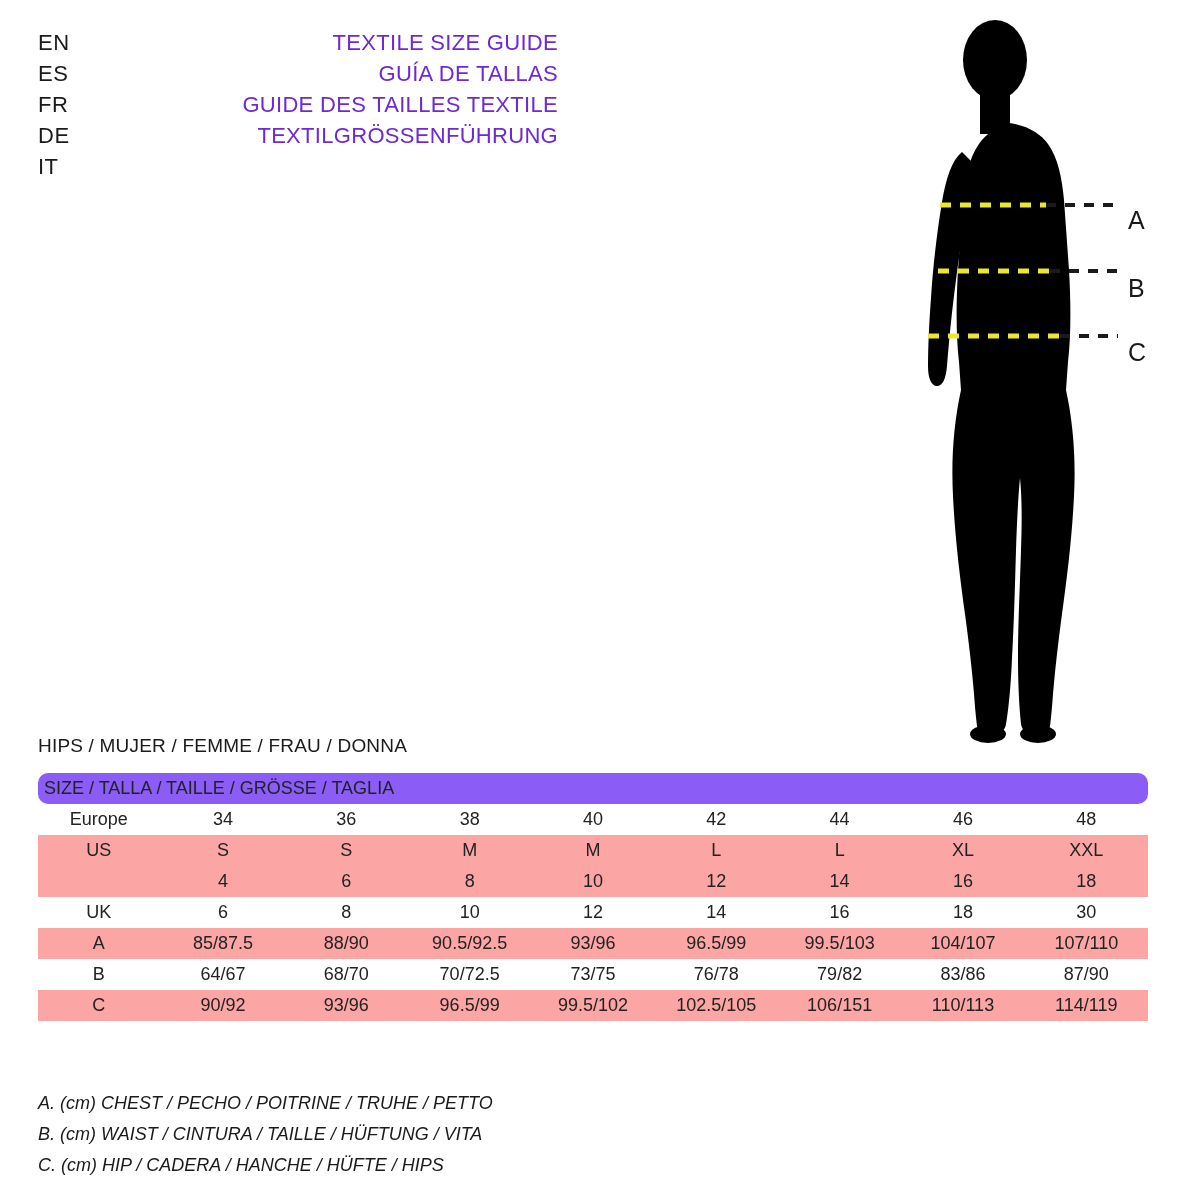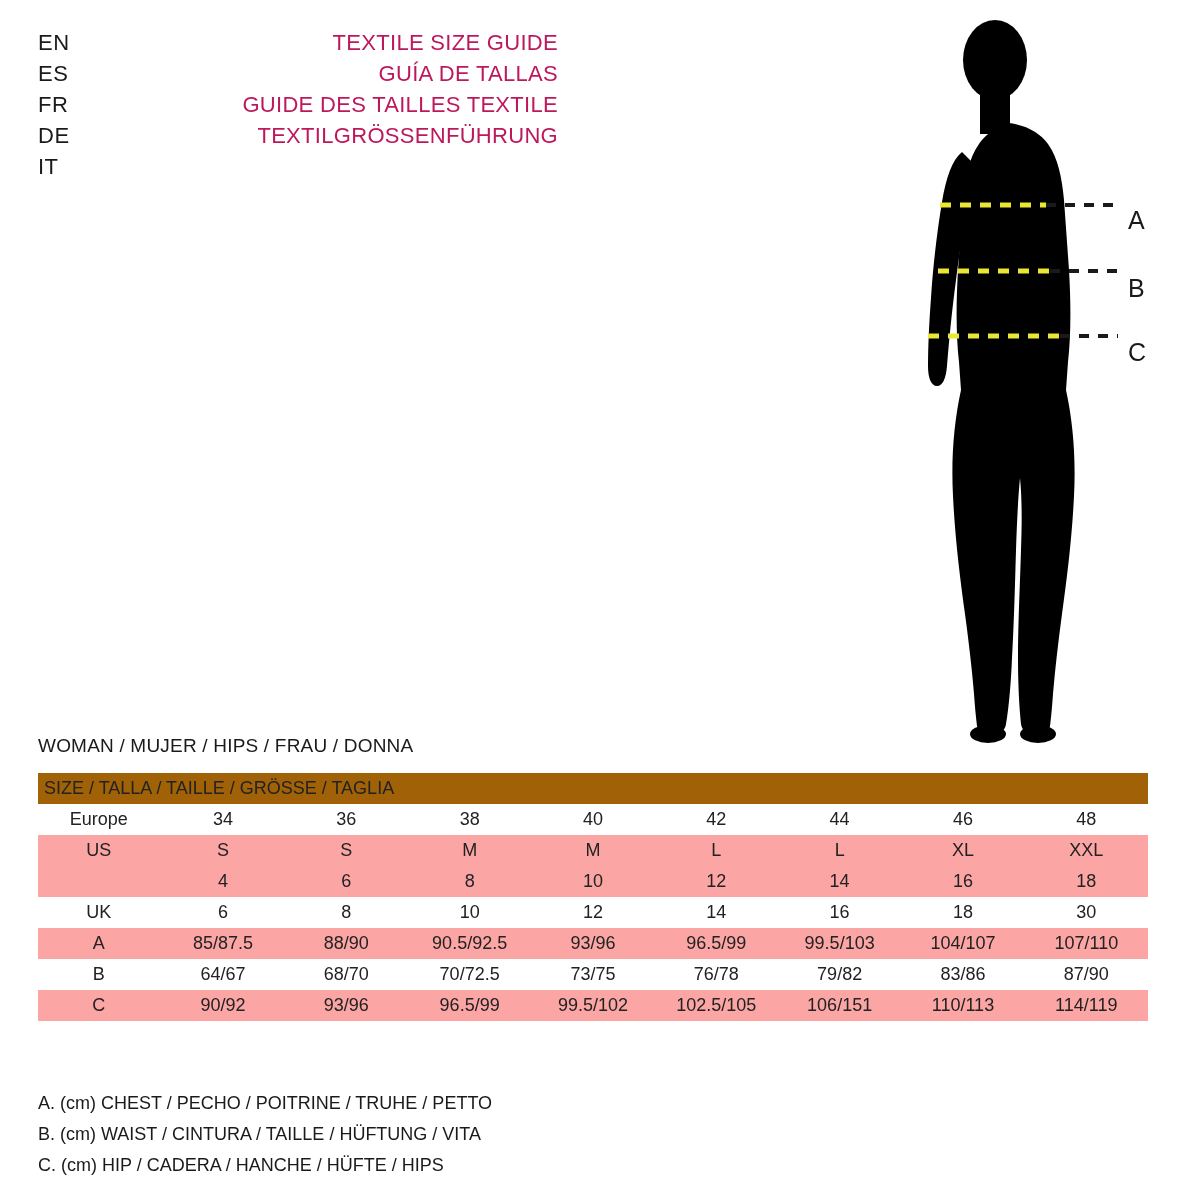--- a/index.html
+++ b/index.html
@@ -33,21 +33,21 @@
   .lang-code {
     width: 78px;
     flex: 0 0 78px;
     font-size: 22px;
     letter-spacing: 0.5px;
     color: #1a1a1a;
   }
   .lang-text {
     font-size: 22px;
     letter-spacing: 0.3px;
-    color: #be185d;
+    color: #6d28d9;
     white-space: nowrap;
   }
 
   
   .figure-wrap {
     position: absolute;
     top: 18px;
     left: 870px;
     width: 300px;
     height: 730px;
@@ -95,34 +95,36 @@
     padding: 0 6px;
     text-align: center;
     vertical-align: middle;
   }
   table.size-table td.rowlabel {
     text-align: center;
     padding-left: 4px;
     width: 180px;
   }
   tr.header-row td {
-    background: #a16207;
+    background: #8b5cf6;
     text-align: left;
     font-size: 18px;
     height: 31px;
+    border-radius: 10px;
   }
   tr.shade td { background: #fca5a5; }
   tr.plain td { background: #ffffff; }
 
   
   .footnotes {
     position: absolute;
     top: 1088px;
     left: 38px;
     width: 900px;
+    font-style: italic;
   }
   .footnote {
     font-size: 18px;
     line-height: 31px;
     color: #1a1a1a;
     white-space: nowrap;
   }
 </style>
 </head>
 <body>
@@ -238,21 +240,21 @@
     </svg>
   </div>
 
   <div class="measure-labels">
     <div class="m-label a">A</div>
     <div class="m-label b">B</div>
     <div class="m-label c">C</div>
   </div>
 
   <div class="table-section">
-    <div class="group-title">WOMAN / MUJER / HIPS / FRAU / DONNA</div>
+    <div class="group-title">HIPS / MUJER / FEMME / FRAU / DONNA</div>
 
     <table class="size-table">
       <tbody>
         <tr class="header-row">
           <td colspan="9">SIZE / TALLA / TAILLE / GRÖSSE / TAGLIA</td>
         </tr>
 
         <tr class="plain">
           <td class="rowlabel">Europe</td>
           <td>34</td>

